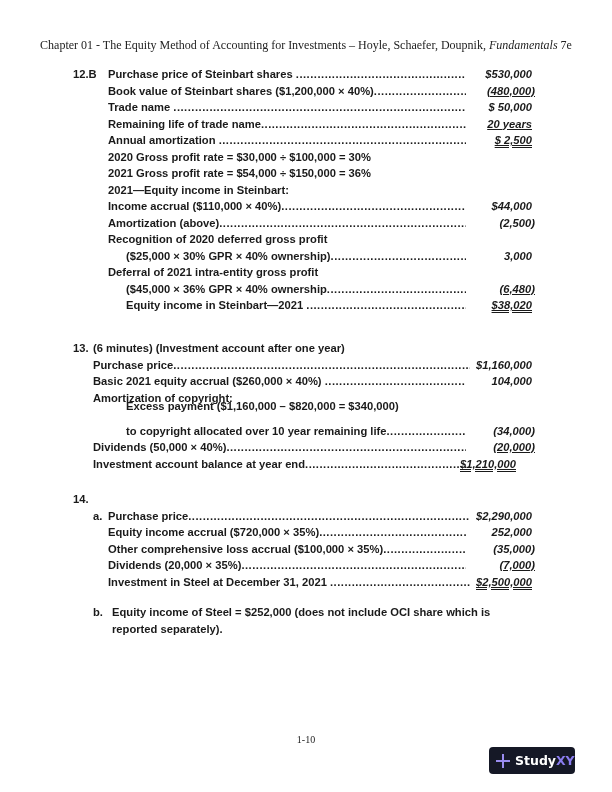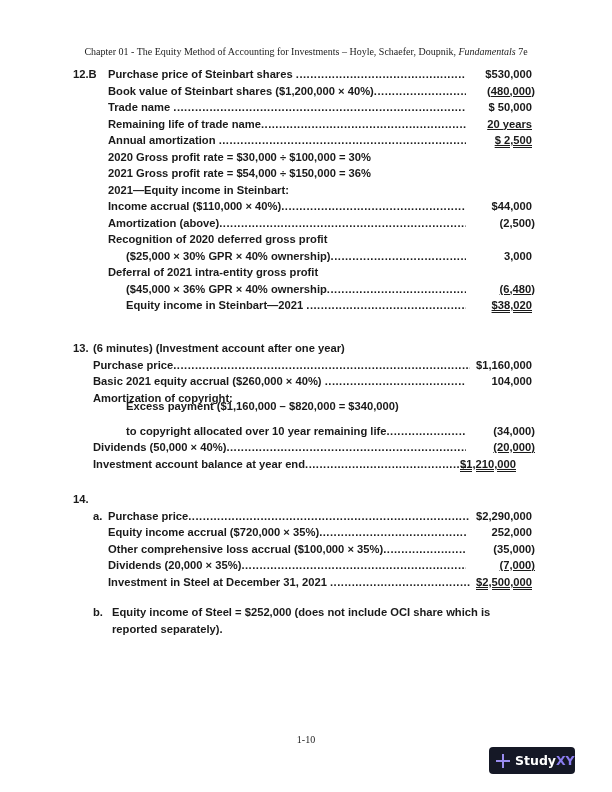--- a/index.html
+++ b/index.html
@@ -1,30 +1,30 @@
 <!DOCTYPE html>
 <html><head>
 <meta charset="utf-8">
 <style>
   html, body { margin: 0; padding: 0; background: #ffffff; }
   body { width: 612px; height: 792px; position: relative; overflow: hidden; }
   .header {
-    position: absolute; left: 0; top: 46px; width: 612px; text-align: center;
-    font-family: "Liberation Serif", serif; font-size: 10px; color: #222;
+    position: absolute; left: 0; top: 38px; width: 612px; text-align: center;
+    font-family: "Liberation Serif", serif; font-size: 12px; color: #222;
   }
   .header i { font-style: italic; }
   .content {
     position: absolute; left: 0; top: 66px; width: 612px;
     font-family: "Liberation Sans", sans-serif; font-weight: bold; font-size: 11.2px; color: #1a1a1a;
   }
   .row { position: absolute; height: 16px; line-height: 16px; white-space: nowrap; }
   .num { position: absolute; left: 73px; }
   .lbl { position: absolute; overflow: hidden; white-space: nowrap; }
   .lbl .dots { letter-spacing: 0.5px; }
-  .val { position: absolute; text-align: right; }
+  .val { position: absolute; text-align: right; font-style: italic; }
   .ul { text-decoration: underline; }
   .dul { text-decoration: underline double; }
   .footer {
     position: absolute; top: 734px; left: 0; width: 612px; text-align: center;
     font-family: "Liberation Serif", serif; font-size: 10px; color: #222;
   }
   .badge {
     position: absolute; left: 489px; top: 747px; width: 86px; height: 27px;
     background: #151826; border-radius: 4px; display: flex; align-items: center;
   }

